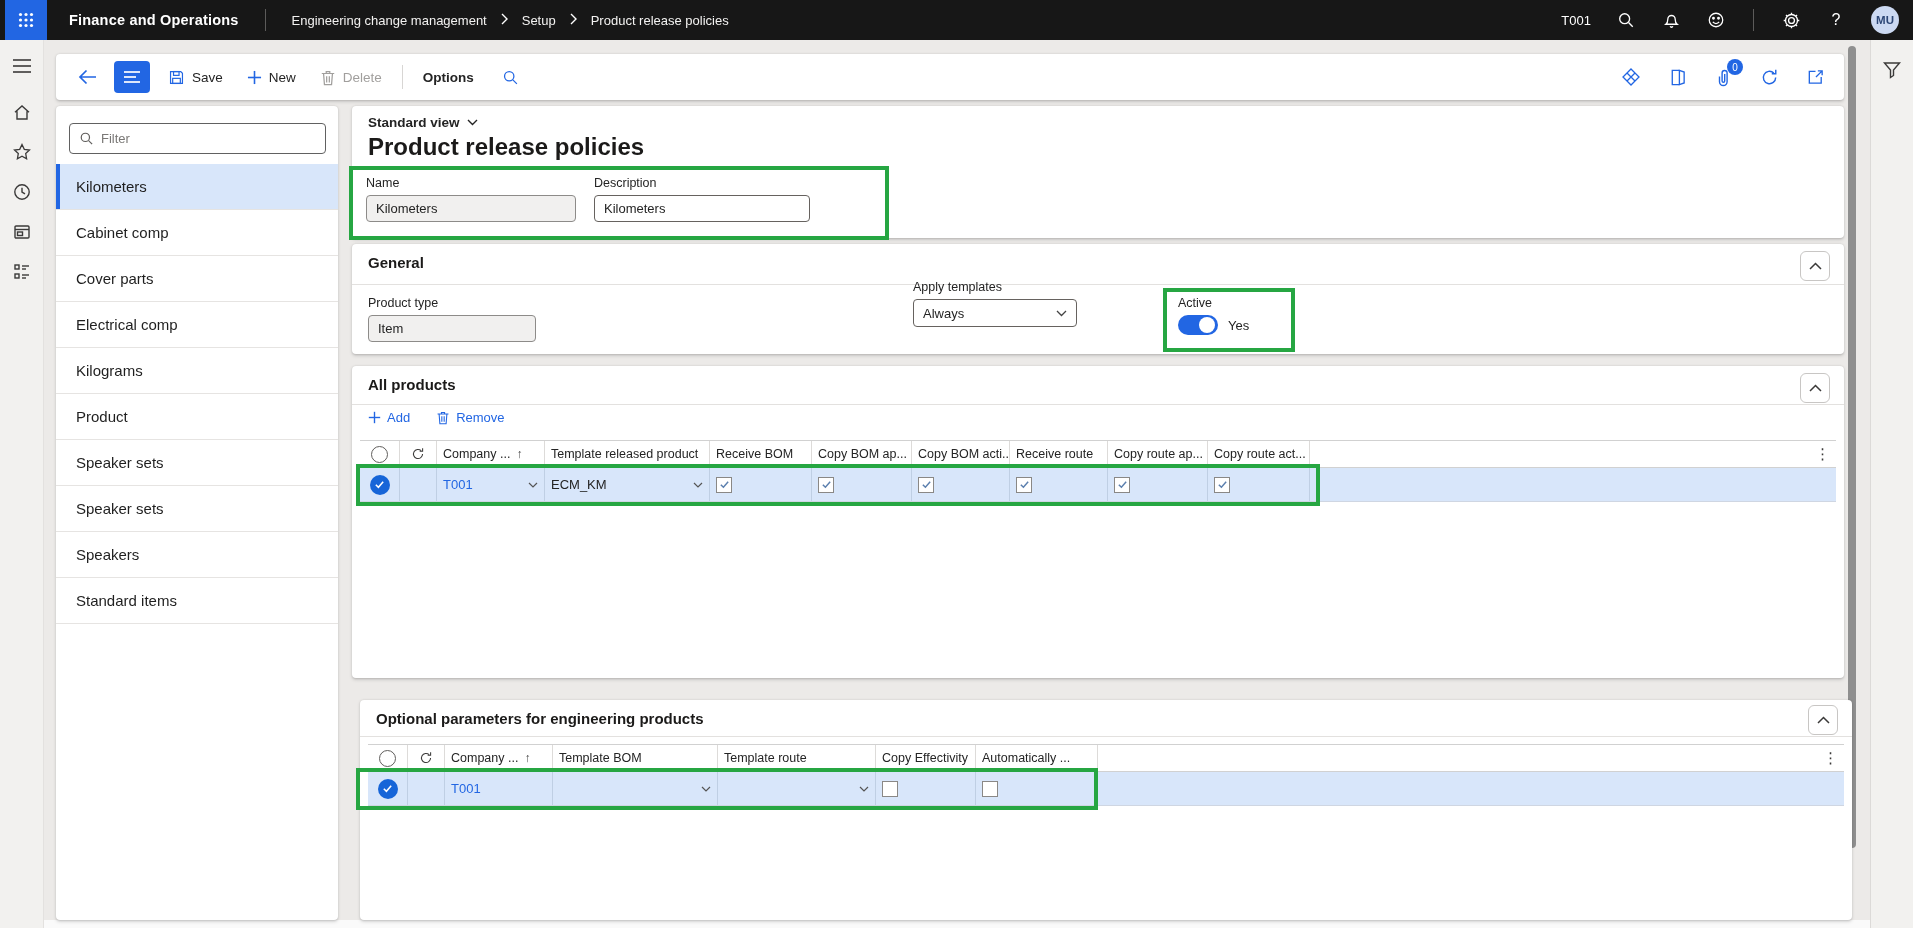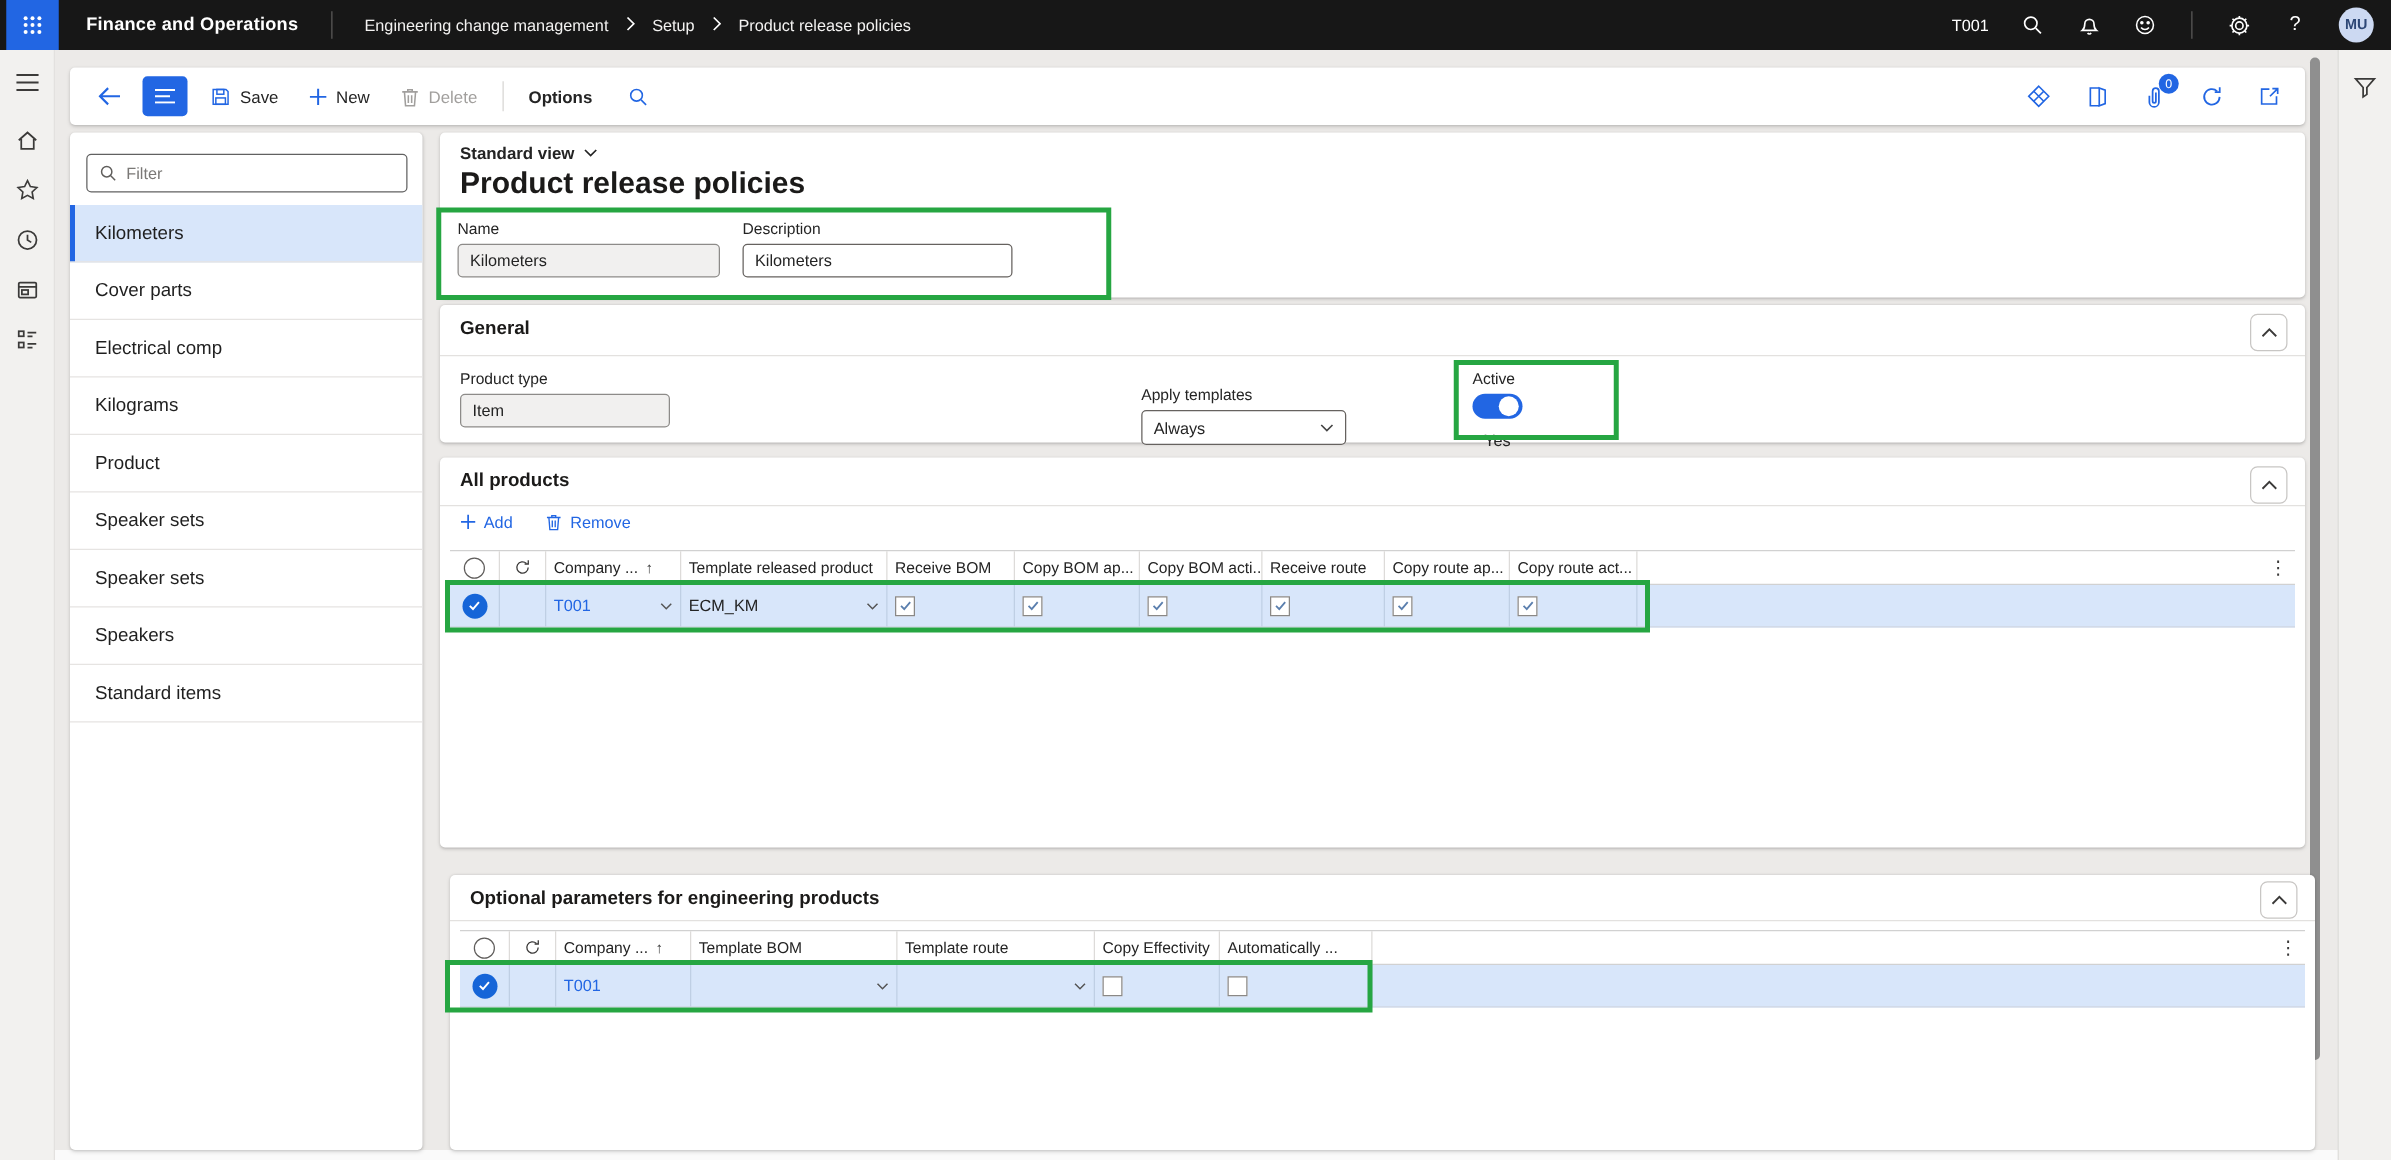--- a/index.html
+++ b/index.html
@@ -88,21 +88,21 @@
   .selbox{height:28px;border:1px solid #66625f;border-radius:4px;background:#fff;display:flex;
     align-items:center;justify-content:space-between;padding:0 9px;font-size:13px;color:var(--ink);cursor:pointer;}
 
   
   .sec-title{position:absolute;left:16px;top:10px;font-size:15px;font-weight:700;color:#1b1a19;}
   .collapse-btn{position:absolute;right:14px;top:7px;width:30px;height:30px;border:1px solid #c8c6c4;border-radius:6px;
     background:#fff;display:flex;align-items:center;justify-content:center;cursor:pointer;}
   .sec-divider{position:absolute;left:0;right:0;height:1px;background:#e3e1df;}
 
   .gencard{left:352px;top:244px;width:1492px;height:110px;}
-  .toggle-row{display:flex;align-items:center;gap:10px;flex-direction:column;}
+  .toggle-row{display:flex;align-items:center;gap:10px;}
   .toggle{width:40px;height:20px;border-radius:10px;background:var(--accent);position:relative;cursor:pointer;}
   .toggle .knob{position:absolute;left:21px;top:2px;width:16px;height:16px;border-radius:50%;background:#fff;}
   .toggle-lab{font-size:13px;color:var(--ink);}
 
   .prodcard{left:352px;top:366px;width:1492px;height:312px;}
   .optcard{left:360px;top:700px;width:1492px;height:220px;}
   .gridbar{position:absolute;left:16px;top:44px;display:flex;align-items:center;gap:26px;font-size:13px;color:var(--accent);}
   .gridbar .cmd{gap:6px;}
 
   .grid{position:absolute;left:8px;right:8px;}
@@ -335,20 +335,23 @@
           <circle cx="8.5" cy="8.5" r="5.5"></circle>
           <line x1="12.8" y1="12.8" x2="17.5" y2="17.5"></line>
         </svg>
       <span class="filter-ph">Filter</span>
     </div>
     <div class="side-list" id="side-list">
         <div class="side-item selected">
           <span>Kilometers</span>
         </div>
         <div class="side-item">
+          <span>Cabinet comp</span>
+        </div>
+        <div class="side-item">
           <span>Cover parts</span>
         </div>
         <div class="side-item">
           <span>Electrical comp</span>
         </div>
         <div class="side-item">
           <span>Kilograms</span>
         </div>
         <div class="side-item">
           <span>Product</span>
@@ -391,21 +394,21 @@
     <div class="collapse-btn">
       <svg width="13" height="8" viewBox="0 0 13 8">
           <polyline points="1,7 6.5,1.5 12,7" fill="none" stroke="#3b3a39" stroke-width="1.5"></polyline>
         </svg>
     </div>
     <div class="sec-divider" style="top:40px;"></div>
     <div class="fieldgrp" style="left:16px;top:52px;">
       <div class="field-label">Product type</div>
       <div class="tbox ro" style="width:168px;">Item</div>
     </div>
-    <div class="fieldgrp" style="left:561px;top:65px;">
+    <div class="fieldgrp" style="left:561px;top:36px;">
       <div class="field-label">Apply templates</div>
       <div class="selbox" style="width:164px;">
         <span>Always</span>
         <svg width="11" height="7" viewBox="0 0 11 7">
             <polyline points="1,1 5.5,5.5 10,1" fill="none" stroke="#444" stroke-width="1.3"></polyline>
           </svg>
       </div>
     </div>
     <div class="fieldgrp" style="left:826px;top:52px;">
       <div class="field-label">Active</div>

